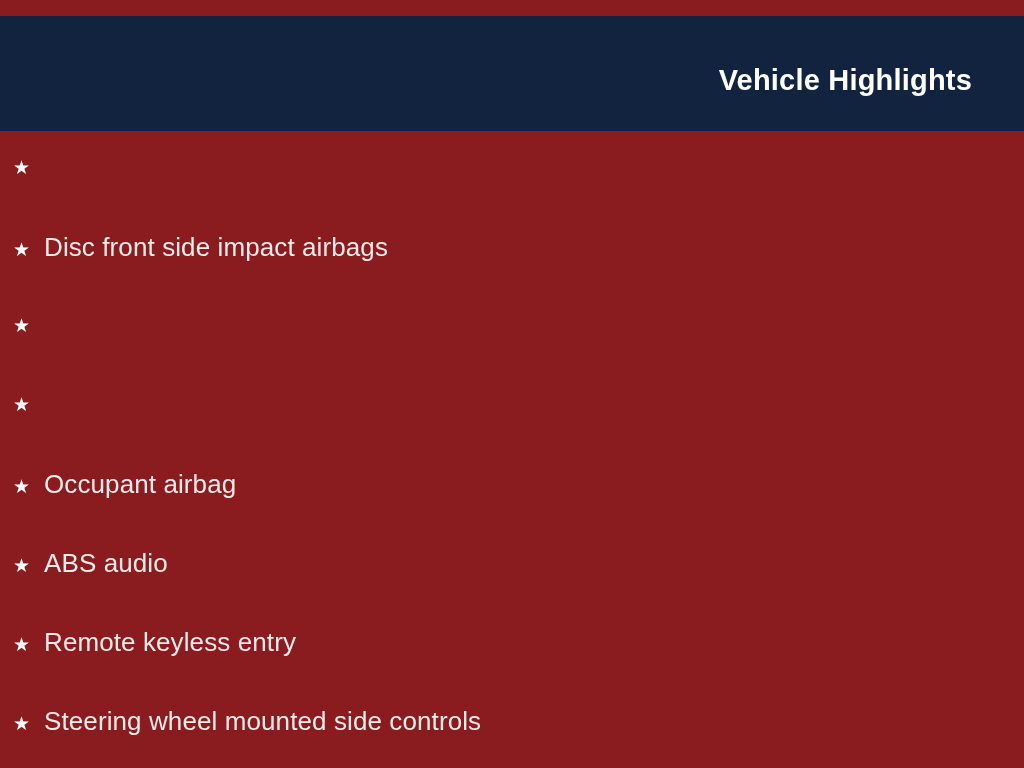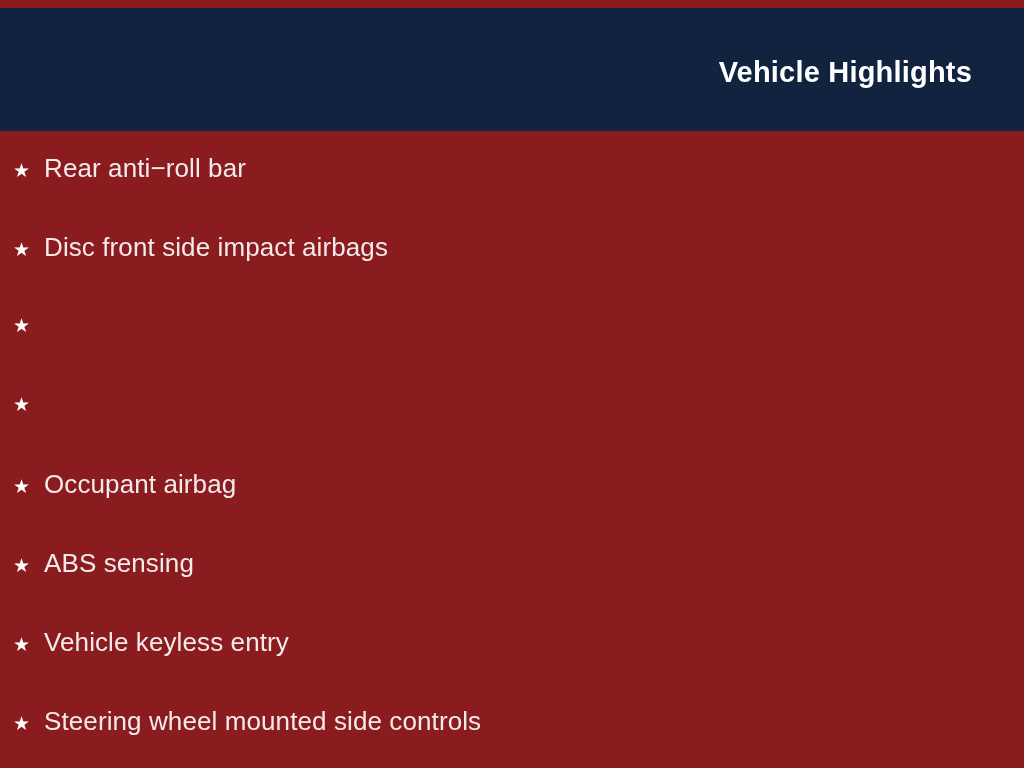--- a/index.html
+++ b/index.html
@@ -19,21 +19,21 @@
     width: 1024px;
     height: 768px;
     background: #8a1c1f;
     overflow: hidden;
   }
 
   
   #header-band {
     position: absolute;
     left: 0;
-    top: 8px;
+    top: 16px;
     width: 1024px;
     height: 131px;
     background: #122340;
     box-sizing: border-box;
   }
 
   #slide-title {
     position: absolute;
     right: 52px;
     top: 45px;
@@ -98,21 +98,20 @@
 
   <div id="header-band">
     <h1 id="slide-title">Vehicle Highlights</h1>
   </div>
 
   <div id="body-area">
     <ul id="highlights-list">
 
       <li class="highlight-item">
         <span class="bullet-star">★</span>
-        <span class="highlight-text">Rear anti−roll bar</span>
       </li>
 
       <li class="highlight-item">
         <span class="bullet-star">★</span>
         <span class="highlight-text">Disc front side impact airbags</span>
       </li>
 
       <li class="highlight-item">
         <span class="bullet-star">★</span>
       </li>
@@ -121,26 +120,26 @@
         <span class="bullet-star">★</span>
       </li>
 
       <li class="highlight-item">
         <span class="bullet-star">★</span>
         <span class="highlight-text">Occupant airbag</span>
       </li>
 
       <li class="highlight-item">
         <span class="bullet-star">★</span>
-        <span class="highlight-text">ABS sensing</span>
+        <span class="highlight-text">ABS audio</span>
       </li>
 
       <li class="highlight-item">
         <span class="bullet-star">★</span>
-        <span class="highlight-text">Vehicle keyless entry</span>
+        <span class="highlight-text">Remote keyless entry</span>
       </li>
 
       <li class="highlight-item">
         <span class="bullet-star">★</span>
         <span class="highlight-text">Steering wheel mounted side controls</span>
       </li>
 
     </ul>
   </div>
 

